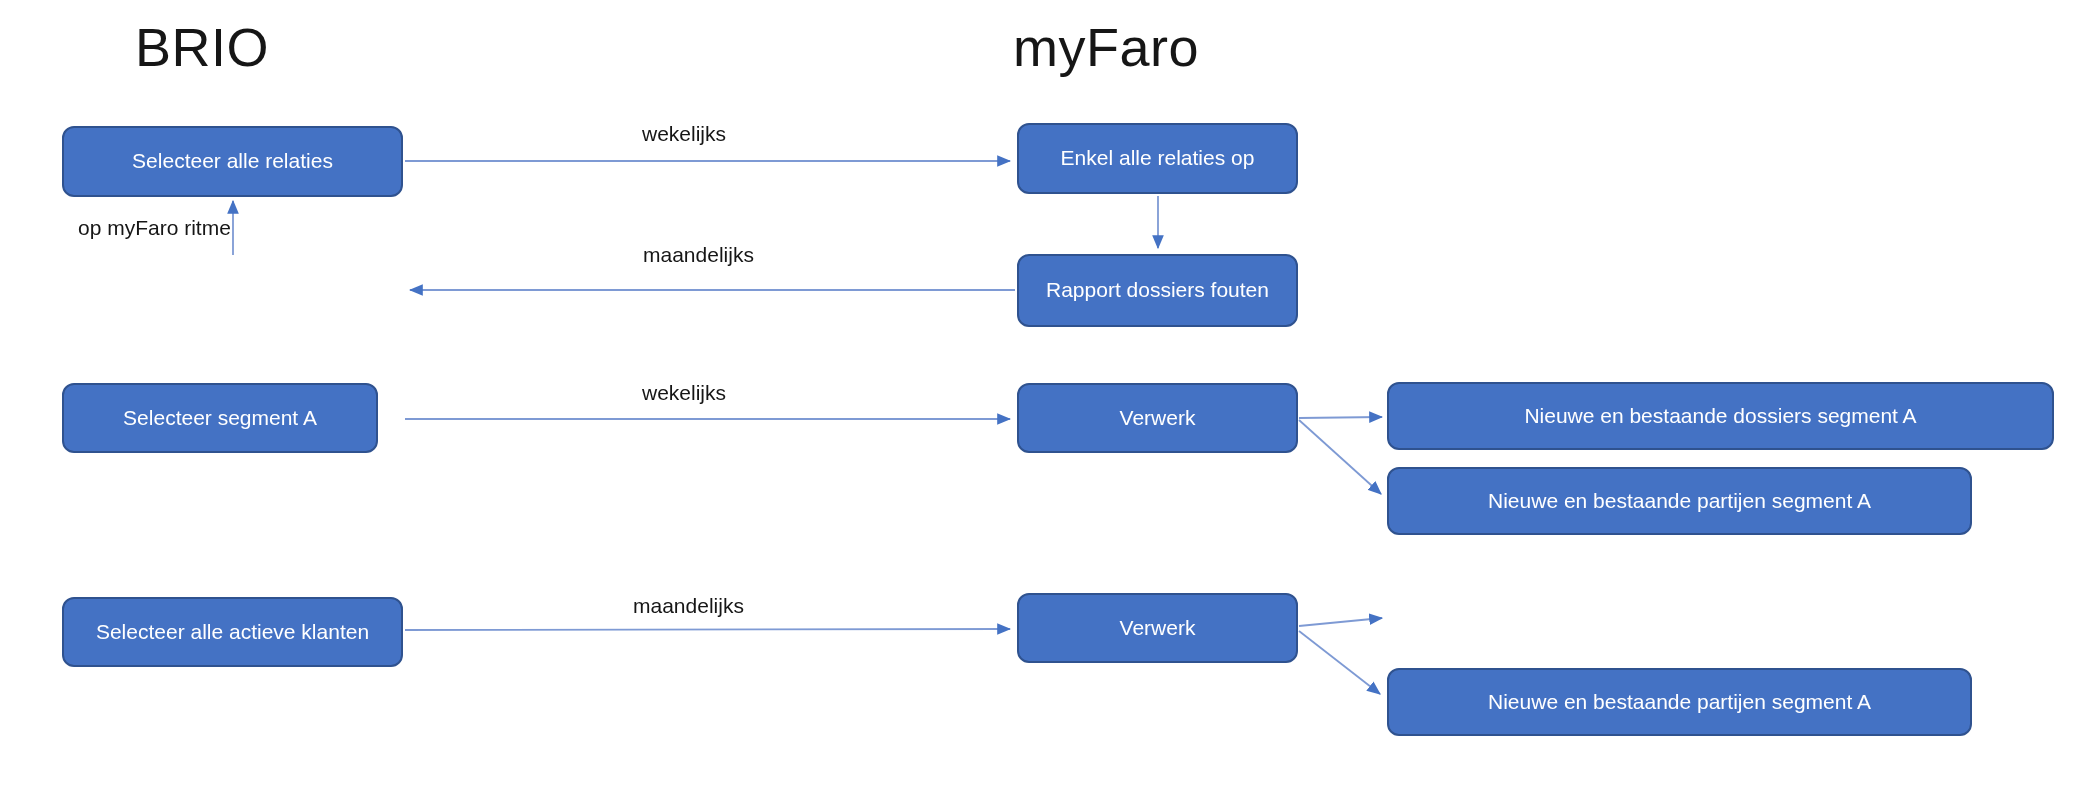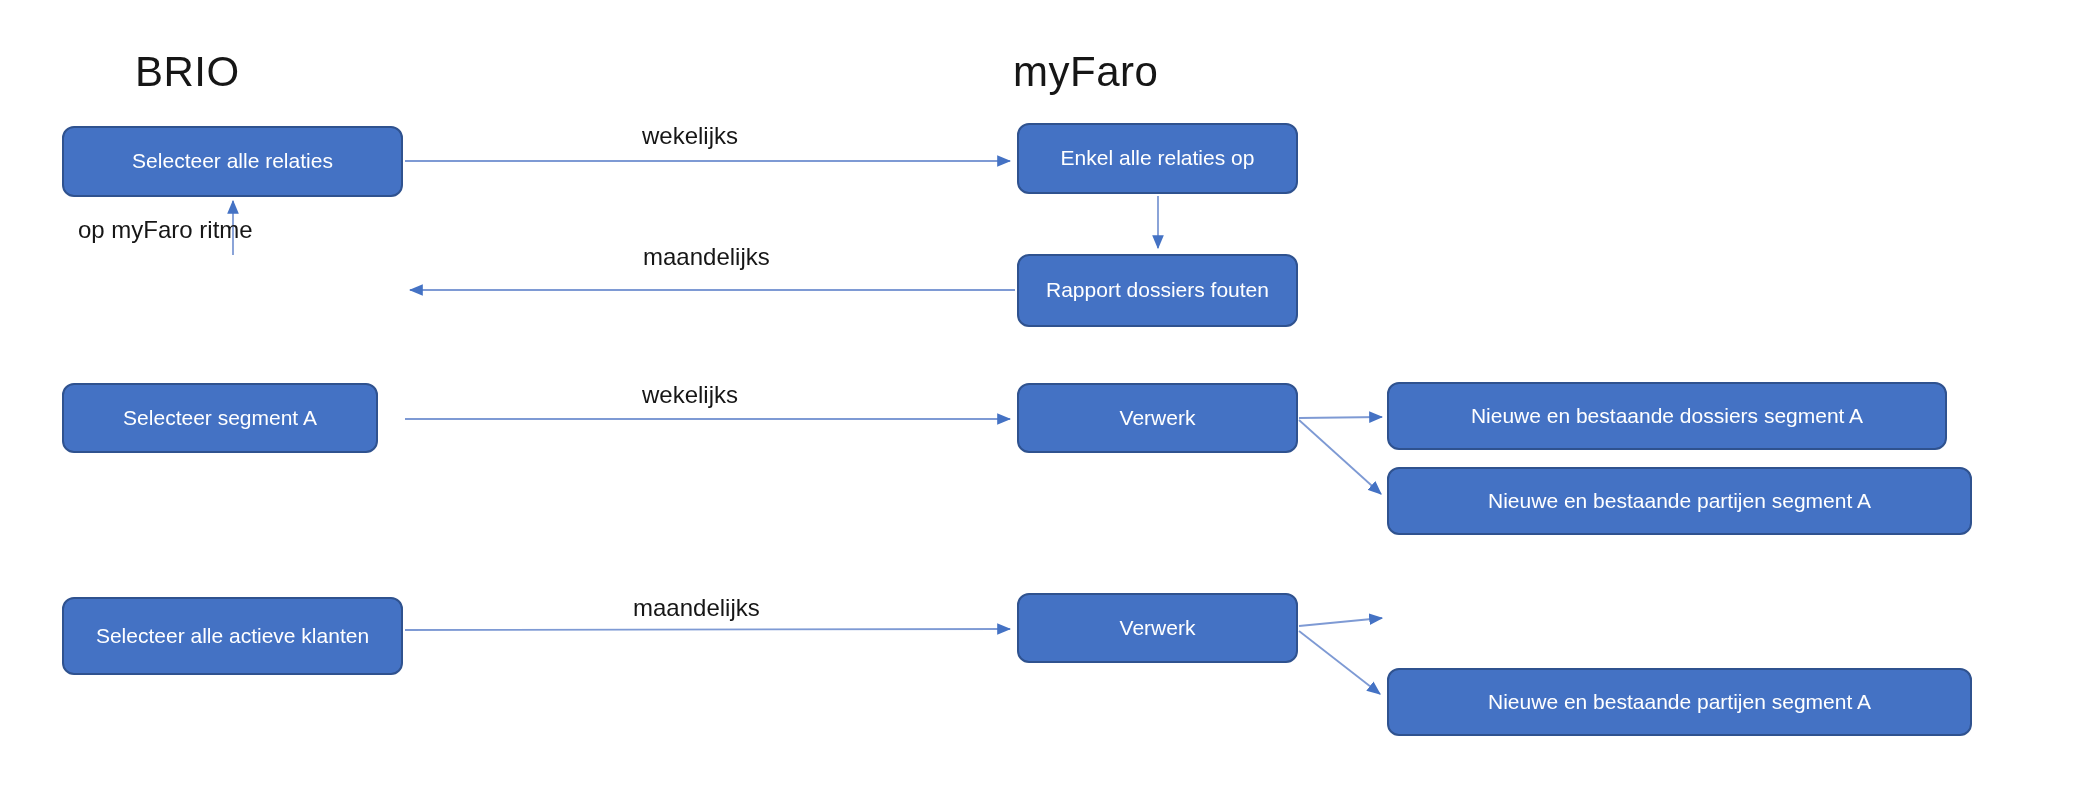--- a/index.html
+++ b/index.html
@@ -28,29 +28,28 @@
     display: flex;
     align-items: center;
     justify-content: center;
     text-align: center;
     line-height: 1.15;
     padding: 4px 10px;
   }
   .col-title {
     position: absolute;
     color: #161616;
-    font-size: 42px;
+    font-size: 54px;
     letter-spacing: 0.5px;
     white-space: nowrap;
-    margin-top: 32px;
   }
   .edge-label {
     position: absolute;
     color: #161616;
-    font-size: 24px;
+    font-size: 21px;
     white-space: nowrap;
   }
 </style>
 </head>
 <body>
 
 <div class="canvas">
 
   <svg class="arrows" width="2085" height="799" viewBox="0 0 2085 799" xmlns="http://www.w3.org/2000/svg">
     <defs>
@@ -72,24 +71,24 @@
 
   <div class="col-title" style="left:135px; top:16px">BRIO</div>
   <div class="col-title" style="left:1013px; top:16px">myFaro</div>
 
   <div class="box" style="left:62px; top:126px; width:341px; height:71px">Selecteer alle relaties</div>
   <div class="box" style="left:1017px; top:123px; width:281px; height:71px">Enkel alle relaties op</div>
   <div class="box" style="left:1017px; top:254px; width:281px; height:73px">Rapport dossiers fouten</div>
 
   <div class="box" style="left:62px; top:383px; width:316px; height:70px">Selecteer segment A</div>
   <div class="box" style="left:1017px; top:383px; width:281px; height:70px">Verwerk</div>
-  <div class="box" style="left:1387px; top:382px; width:560px; height:68px">Nieuwe en bestaande dossiers segment A</div>
+  <div class="box" style="left:1387px; top:382px; width:667px; height:68px">Nieuwe en bestaande dossiers segment A</div>
   <div class="box" style="left:1387px; top:467px; width:585px; height:68px">Nieuwe en bestaande partijen segment A</div>
 
-  <div class="box" style="left:62px; top:597px; width:341px; height:78px">Selecteer alle actieve klanten</div>
+  <div class="box" style="left:62px; top:597px; width:341px; height:70px">Selecteer alle actieve klanten</div>
   <div class="box" style="left:1017px; top:593px; width:281px; height:70px">Verwerk</div>
   <div class="box" style="left:1387px; top:668px; width:585px; height:68px">Nieuwe en bestaande partijen segment A</div>
 
   <div class="edge-label" style="left:642px; top:122px">wekelijks</div>
   <div class="edge-label" style="left:643px; top:243px">maandelijks</div>
   <div class="edge-label" style="left:78px; top:216px">op myFaro ritme</div>
   <div class="edge-label" style="left:642px; top:381px">wekelijks</div>
   <div class="edge-label" style="left:633px; top:594px">maandelijks</div>
 
 </div>

